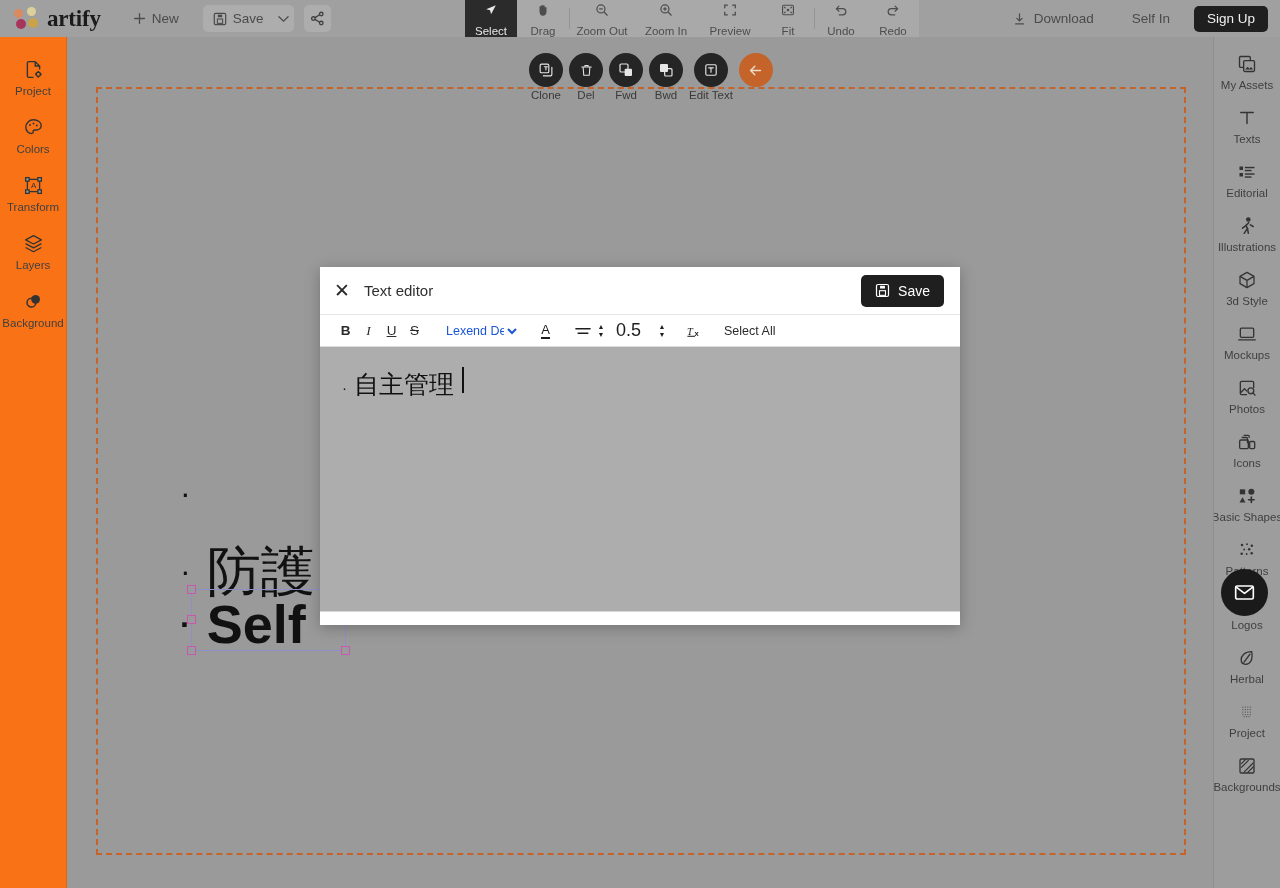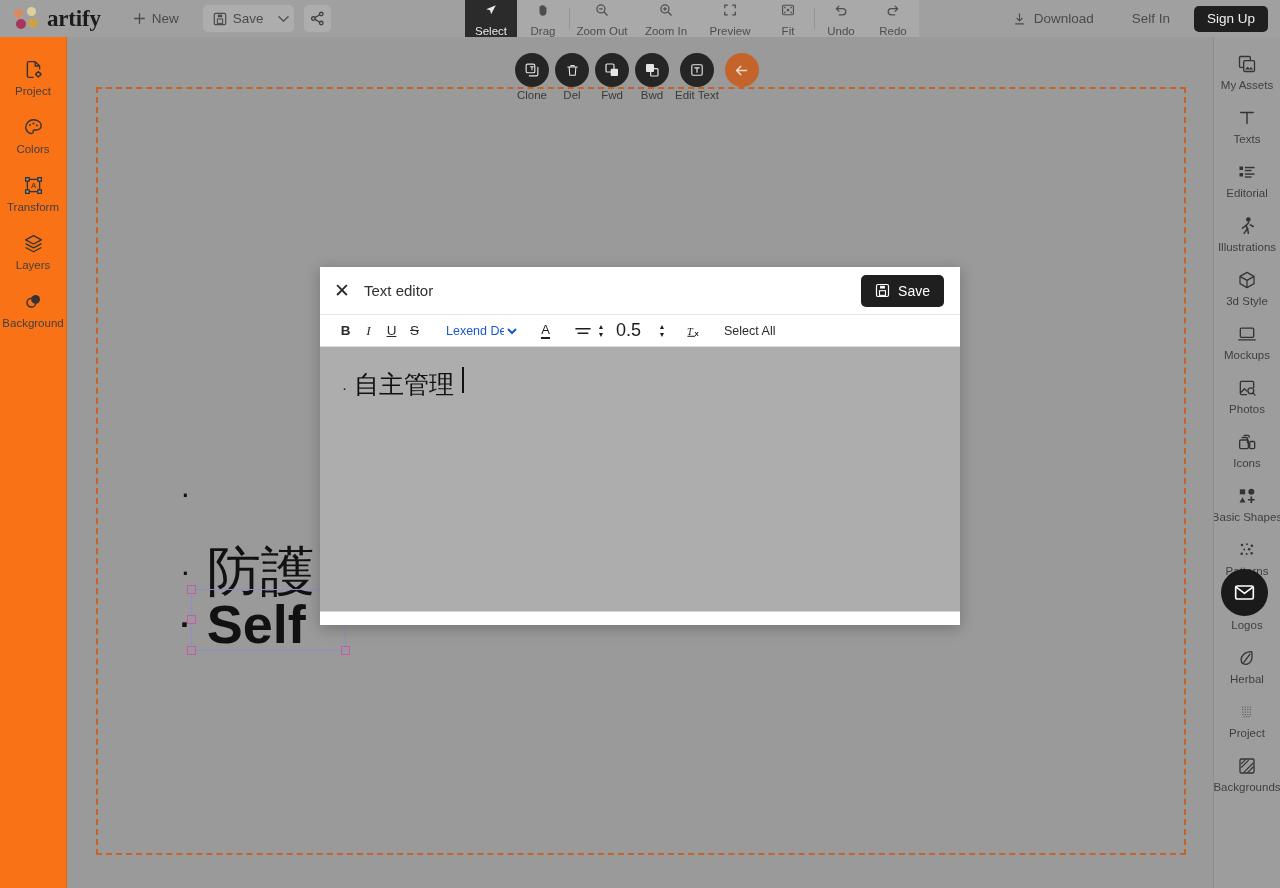--- a/index.html
+++ b/index.html
@@ -195,21 +195,21 @@
   .h-tl { left: -5px; top: -5px; }
   .h-tr { right: -5px; top: -5px; }
   .h-bl { left: -5px; bottom: -5px; }
   .h-br { right: -5px; bottom: -5px; }
   .h-ml { left: -5px; top: 50%; margin-top: -5px; }
   .h-upperr{ right: -5px; top: -37px; }
 
   
   #obj-toolbar {
     position: absolute;
-    left: 515px; top: 53px;
+    left: 529px; top: 53px;
     display: flex; align-items: flex-start;
     gap: 6px;
     z-index: 25;
   }
   .obj-btn-wrap {
     position: relative;
     display: flex; flex-direction: column; align-items: center;
   }
   .obj-btn {
     width: 34px; height: 34px; border-radius: 50%;

